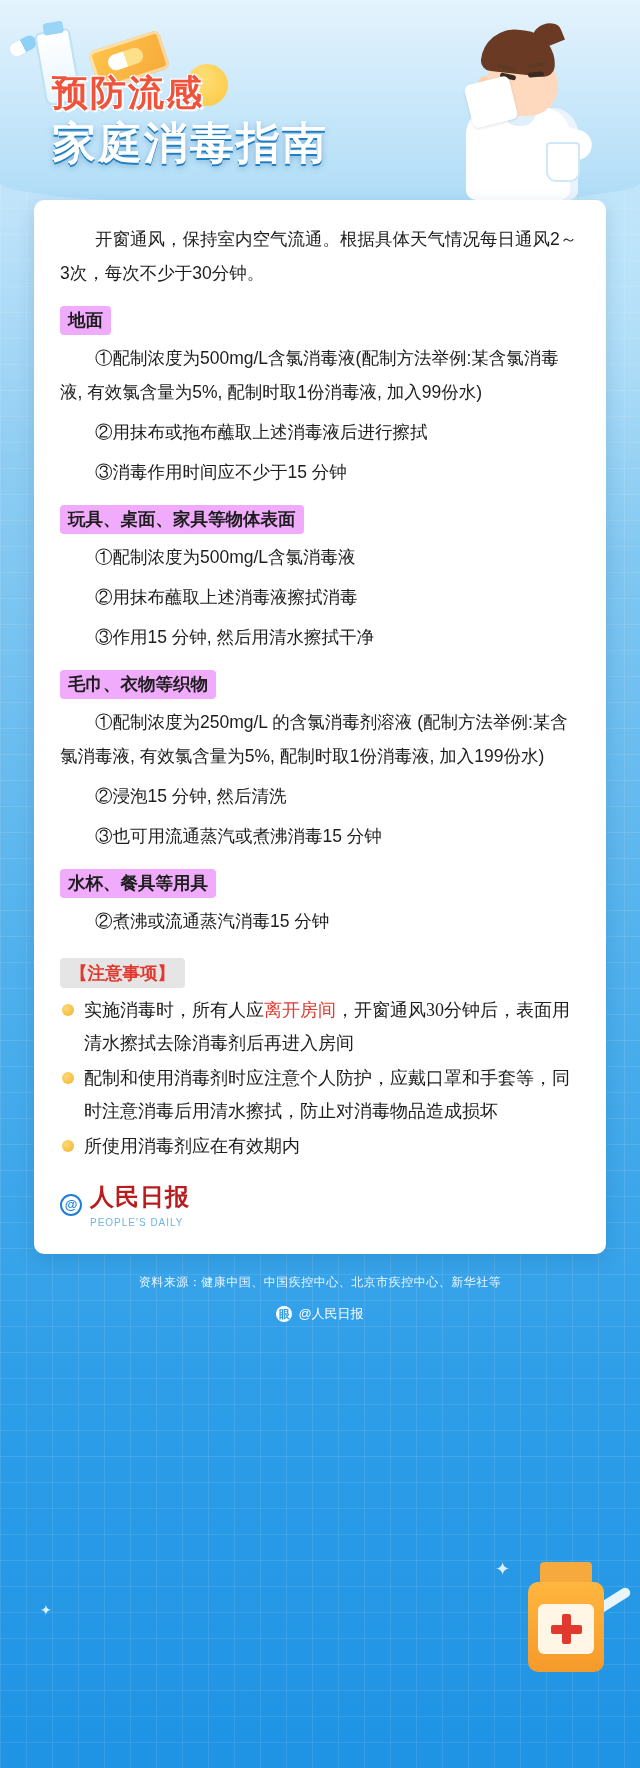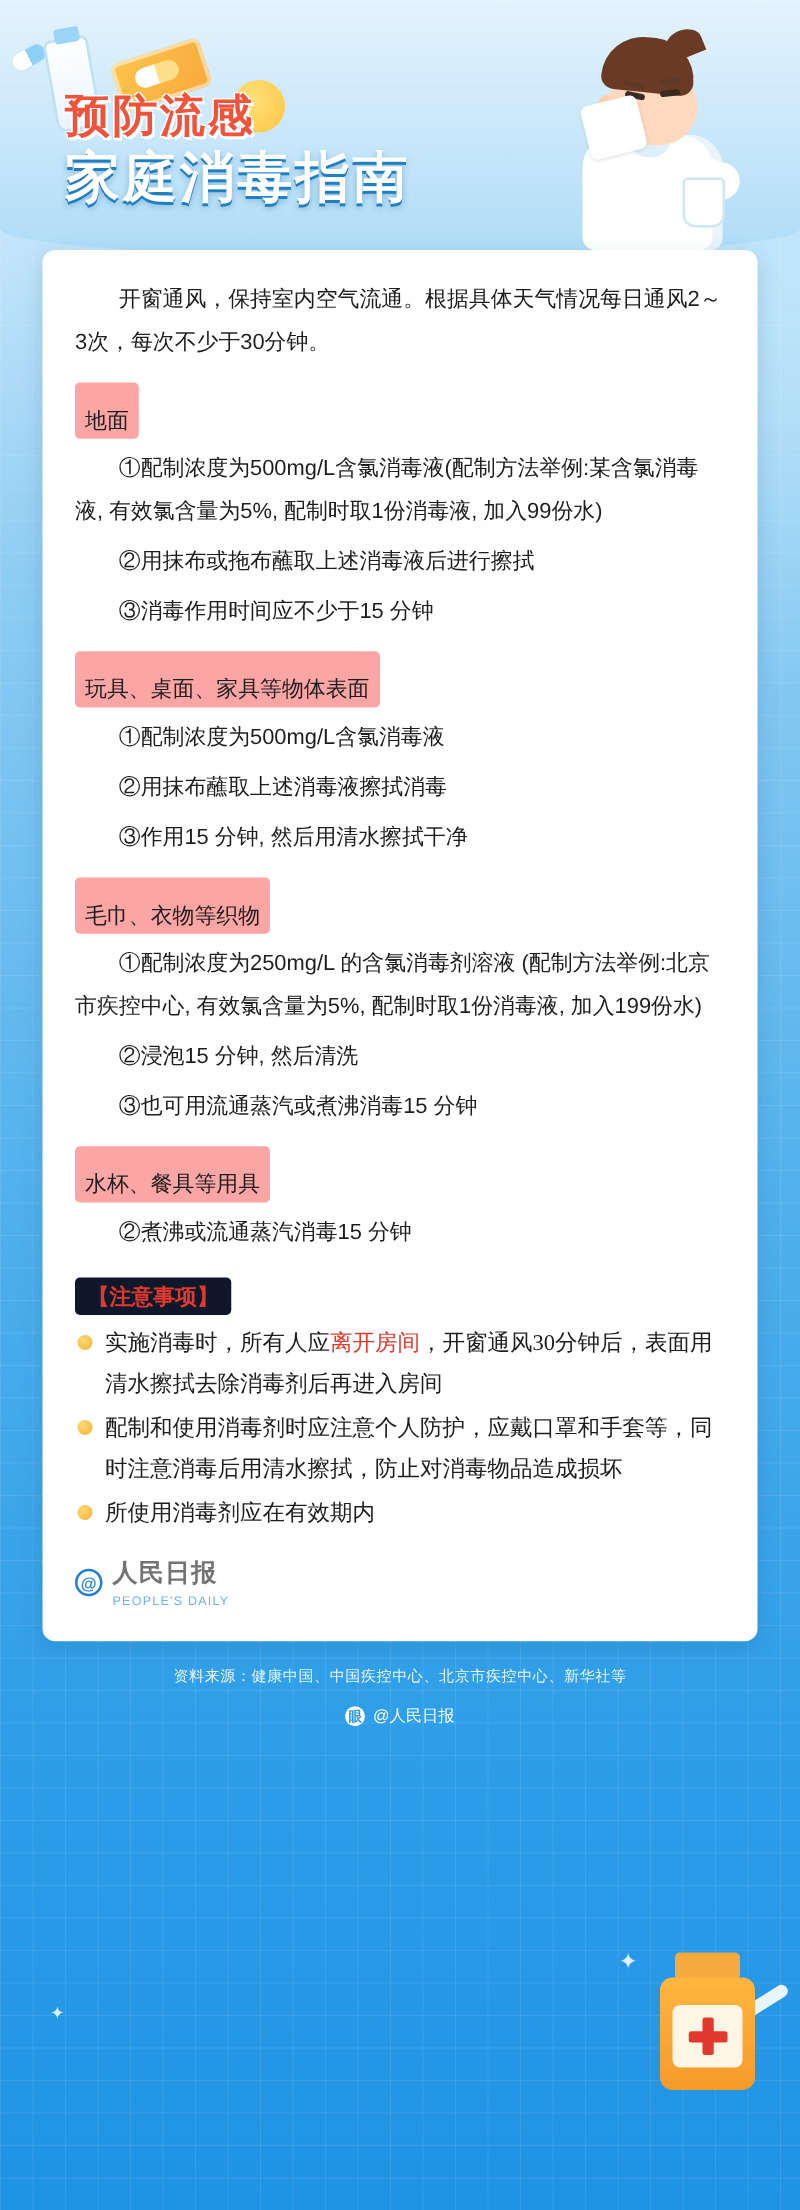--- a/index.html
+++ b/index.html
@@ -122,33 +122,33 @@
   .para {
     font-size: 17.5px;
     line-height: 34px;
     color: #1d1d1d;
     text-indent: 2em;
     margin: 0 0 6px 0;
   }
   .sect {
     display: inline-block;
     font-size: 17.5px;
-    font-weight: normal;
+    font-weight: bold;
     color: #1d1d1d;
-    background: #fca5a5;
-    padding: 18px 8px 3px 8px;
+    background: #f0abfc;
+    padding: 2px 8px 3px 8px;
     border-radius: 4px;
     margin: 10px 0 6px 0;
   }
   .note-title {
     display:inline-block;
     font-size: 17.5px;
     font-weight: bold;
     color: #e2392f;
-    background: #0f172a;
+    background: #e5e5e5;
     padding: 3px 10px;
     border-radius: 4px;
     margin: 14px 0 6px 0;
     font-family: "Liberation Serif", serif;
   }
   .note-item {
     position: relative;
     font-family: "Liberation Serif", serif;
     font-size: 18px;
     line-height: 33px;
@@ -163,21 +163,21 @@
   }
   .hl { color: #e2392f; }
   .footer-logo {
     display: flex; align-items: center; gap: 8px; margin-top: 18px;
   }
   .at-circle {
     width: 22px; height: 22px; border-radius: 50%; border: 2px solid #1d7fd6;
     color:#1d7fd6; font-size: 13px; display:flex; align-items:center; justify-content:center;
     font-weight: bold;
   }
-  .pd-name { color:#737373; font-weight:bold; font-size: 20px; letter-spacing:1px;}
+  .pd-name { color:#b91c1c; font-weight:bold; font-size: 24px; letter-spacing:1px;}
   .pd-sub  { color:#6fb3e6; font-size: 10px; letter-spacing:1px; margin-top:4px;}
   .source {
     color: #eaf6ff;
     font-size: 12px;
     text-align: center;
     margin: 20px 30px 0 30px;
     letter-spacing: .5px;
   }
   .weibo {
     display:flex; align-items:center; justify-content:center; gap:6px;
@@ -245,21 +245,21 @@
     <p class="para">③消毒作用时间应不少于15 分钟</p>
 
     
     <div class="sect">玩具、桌面、家具等物体表面</div>
     <p class="para">①配制浓度为500mg/L含氯消毒液</p>
     <p class="para">②用抹布蘸取上述消毒液擦拭消毒</p>
     <p class="para">③作用15 分钟, 然后用清水擦拭干净</p>
 
     
     <div class="sect">毛巾、衣物等织物</div>
-    <p class="para">①配制浓度为250mg/L 的含氯消毒剂溶液 (配制方法举例:北京市疾控中心, 有效氯含量为5%, 配制时取1份消毒液, 加入199份水)</p>
+    <p class="para">①配制浓度为250mg/L 的含氯消毒剂溶液 (配制方法举例:某含氯消毒液, 有效氯含量为5%, 配制时取1份消毒液, 加入199份水)</p>
     <p class="para">②浸泡15 分钟, 然后清洗</p>
     <p class="para">③也可用流通蒸汽或煮沸消毒15 分钟</p>
 
     
     <div class="sect">水杯、餐具等用具</div>
     <p class="para">②煮沸或流通蒸汽消毒15 分钟</p>
 
     
     <div class="note-title">【注意事项】</div>
 

